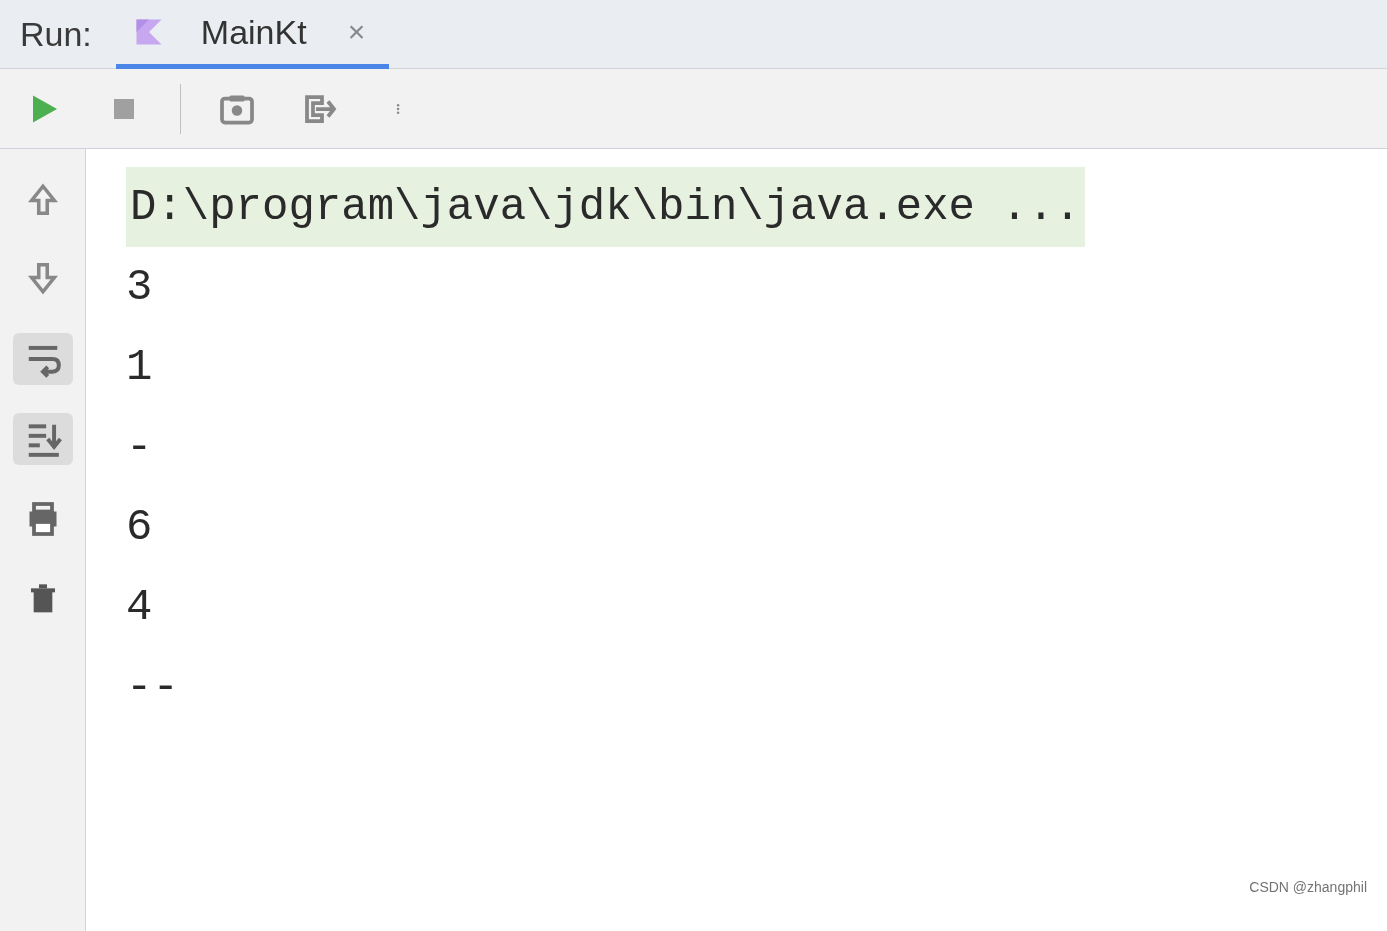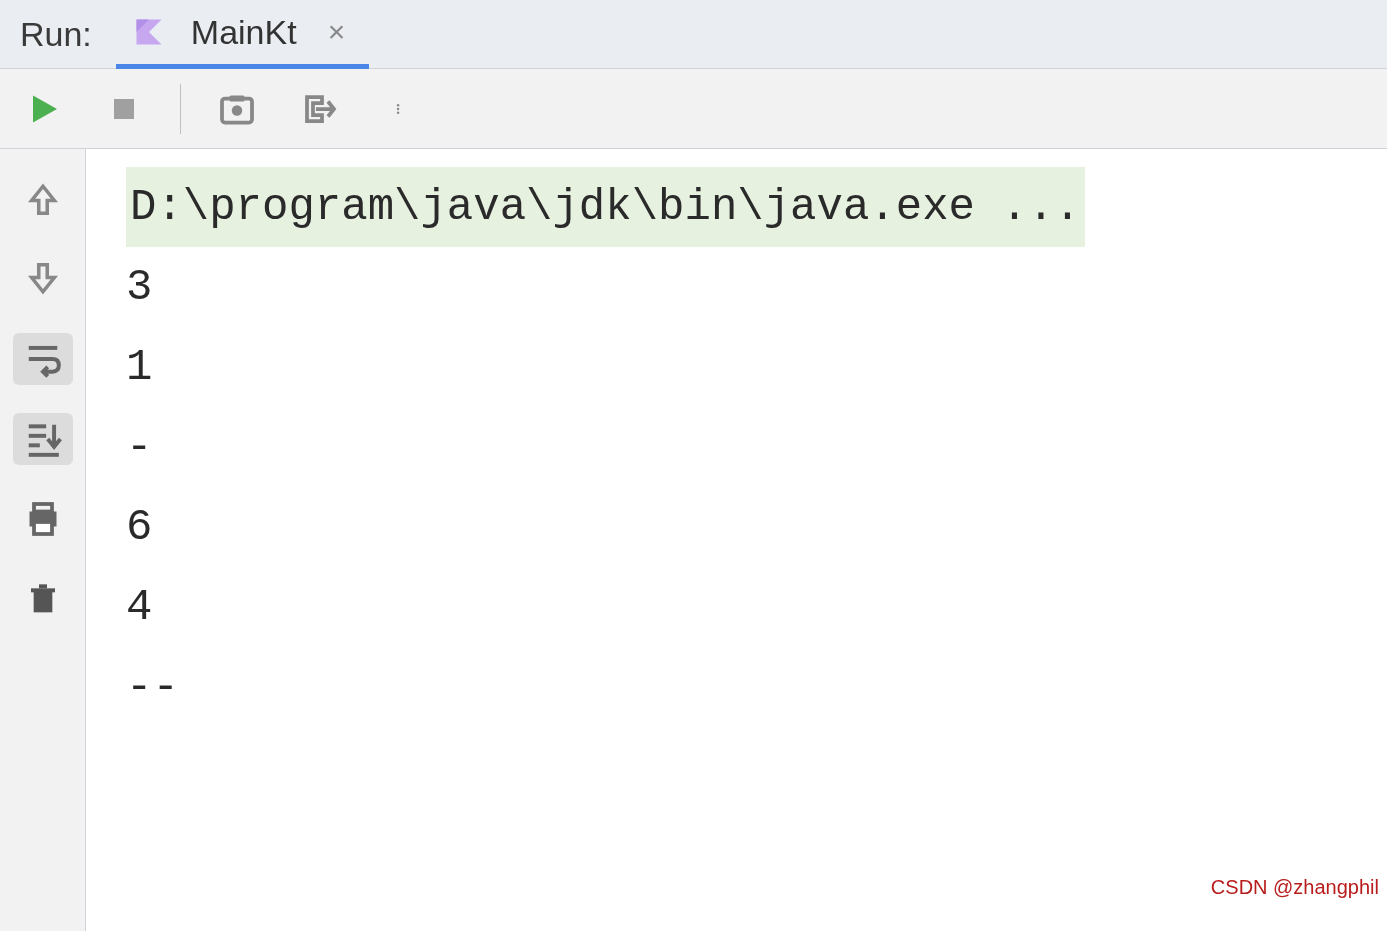--- a/index.html
+++ b/index.html
@@ -23,21 +23,21 @@
       color: #3a3a3a;
       margin-right: 24px;
     }
     .tab {
       display: flex;
       align-items: center;
       height: 68px;
       padding: 0 20px 0 18px;
       border-bottom: 5px solid #4a86e8;
       margin-top: 1px;
-      gap: 27px;
+      gap: 37px;
     }
     .kotlin-icon {
       width: 30px;
       height: 30px;
     }
     .tab-label {
       font-size: 34px;
       color: #333;
     }
     .tab-close {
@@ -111,24 +111,24 @@
     }
     .console-line {
       white-space: pre;
     }
     .exit-line {
       color: #2c3a7a;
     }
     .watermark {
       position: absolute;
       bottom: 4px;
-      right: 8px;
+      right: 20px;
       font-family: Arial, sans-serif;
-      font-size: 20px;
-      color: #b91c1c;
+      font-size: 14px;
+      color: #737373;
     }
   </style>
 </head>
 <body>
 
 <div class="header">
   <span class="run-label">Run:</span>
   <div class="tab">
     <span class="kotlin-icon">
       <svg viewBox="0 0 24 24" width="30" height="30">

